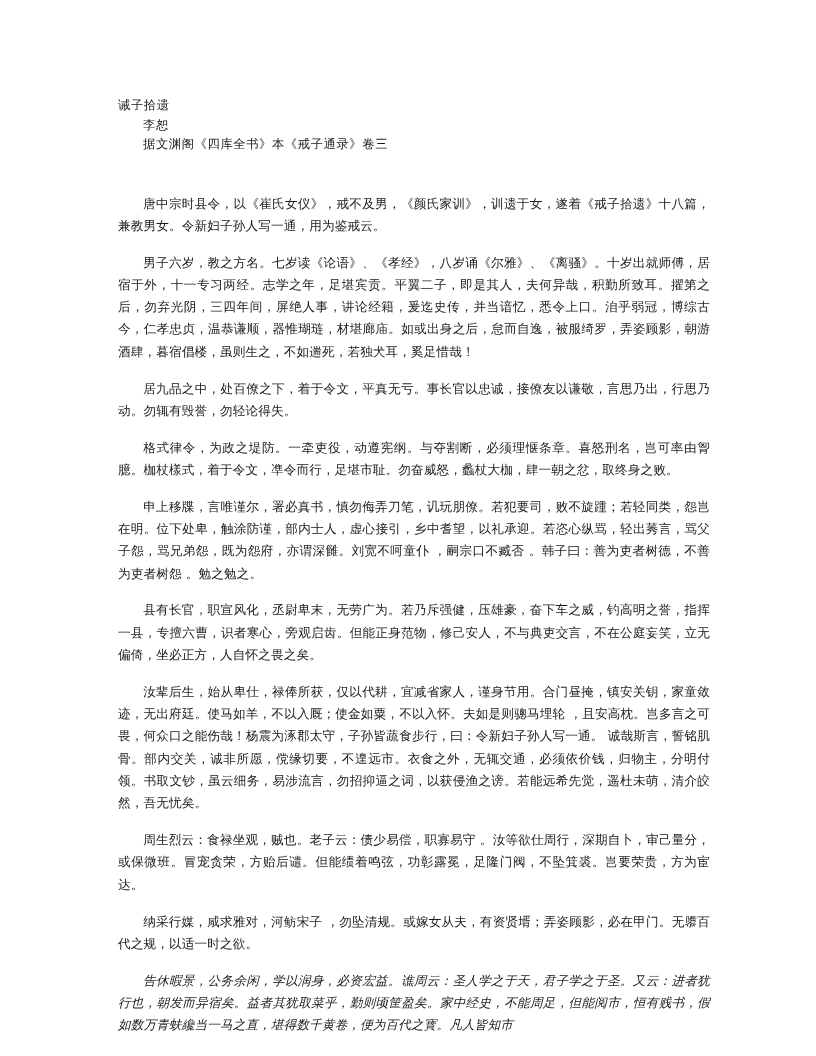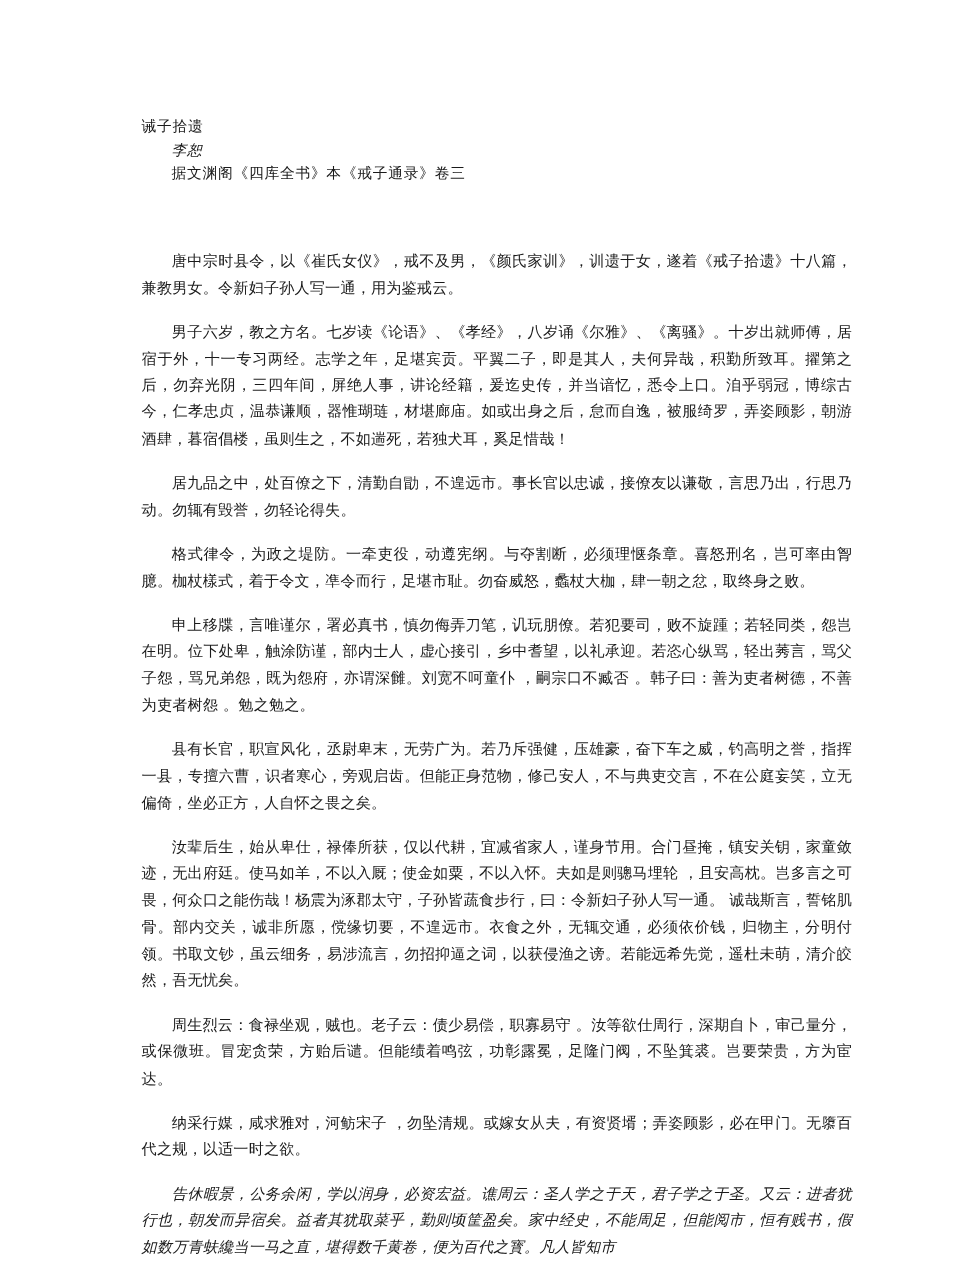--- a/index.html
+++ b/index.html
@@ -30,27 +30,26 @@
     font-size: 12.3px;
     line-height: 19.5px;
     letter-spacing: 0.6px;
     white-space: nowrap;
   }
   .masthead .title-line {
     margin-left: 0;
   }
   .masthead .author-line {
     margin-left: 25px;
-    font-style: italic;
   }
   .masthead .source-line {
     margin-left: 25px;
   }
   .body-block {
-    margin-top: 52px;
+    margin-top: 38px;
   }
   p.para {
     margin: 0 0 14.5px 0;
     font-size: 12.6px;
     line-height: 22.3px;
     text-align: justify;
     text-justify: inter-character;
     text-indent: 2em;
     letter-spacing: 0.15px;
     word-break: break-all;
@@ -69,21 +68,21 @@
 
   <div class="masthead">
     <div class="line title-line">诫子拾遗</div>
     <div class="line author-line">李恕</div>
     <div class="line source-line">据文渊阁《四库全书》本《戒子通录》卷三</div>
   </div>
 
   <div class="body-block">
     <p class="para">唐中宗时县令，以《崔氏女仪》，戒不及男，《颜氏家训》，训遗于女，遂着《戒子拾遗》十八篇，兼教男女。令新妇子孙人写一通，用为鉴戒云。</p>
     <p class="para">男子六岁，教之方名。七岁读《论语》、《孝经》，八岁诵《尔雅》、《离骚》。十岁出就师傅，居宿于外，十一专习两经。志学之年，足堪宾贡。平翼二子，即是其人，夫何异哉，积勤所致耳。擢第之后，勿弃光阴，三四年间，屏绝人事，讲论经籍，爰迄史传，并当谙忆，悉令上口。洎乎弱冠，博综古今，仁孝忠贞，温恭谦顺，器惟瑚琏，材堪廊庙。如或出身之后，怠而自逸，被服绮罗，弄姿顾影，朝游酒肆，暮宿倡楼，虽则生之，不如遄死，若独犬耳，奚足惜哉！</p>
-    <p class="para">居九品之中，处百僚之下，清勤自勖，不遑远市。事长官以忠诚，接僚友以谦敬，言思乃出，行思乃动。勿辄有毁誉，勿轻论得失。</p>
+    <p class="para">居九品之中，处百僚之下，着于令文，平真无亏。事长官以忠诚，接僚友以谦敬，言思乃出，行思乃动。勿辄有毁誉，勿轻论得失。</p>
     <p class="para">格式律令，为政之堤防。一牵吏役，动遵宪纲。与夺割断，必须理惬条章。喜怒刑名，岂可率由胷臆。枷杖樣式，着于令文，凖令而行，足堪市耻。勿奋威怒，蠡杖大枷，肆一朝之忿，取终身之败。</p>
     <p class="para">申上移牒，言唯谨尔，署必真书，慎勿侮弄刀笔，讥玩朋僚。若犯要司，败不旋踵；若轻同类，怨岂在明。位下处卑，触涂防谨，部内士人，虚心接引，乡中耆望，以礼承迎。若恣心纵骂，轻出莠言，骂父子怨，骂兄弟怨，既为怨府，亦谓深雠。刘宽不呵童仆 ，嗣宗口不臧否 。韩子曰：善为吏者树德，不善为吏者树怨 。勉之勉之。</p>
     <p class="para">县有长官，职宣风化，丞尉卑末，无劳广为。若乃斥强健，压雄豪，奋下车之威，钓高明之誉，指挥一县，专擅六曹，识者寒心，旁观启齿。但能正身范物，修己安人，不与典吏交言，不在公庭妄笑，立无偏倚，坐必正方，人自怀之畏之矣。</p>
     <p class="para">汝辈后生，始从卑仕，禄俸所获，仅以代耕，宜减省家人，谨身节用。合门昼掩，镇安关钥，家童敛迹，无出府廷。使马如羊，不以入厩；使金如粟，不以入怀。夫如是则骢马埋轮 ，且安高枕。岂多言之可畏，何众口之能伤哉！杨震为涿郡太守，子孙皆蔬食步行，曰：令新妇子孙人写一通。 诚哉斯言，誓铭肌骨。部内交关，诚非所愿，傥缘切要，不遑远市。衣食之外，无辄交通，必须依价钱，归物主，分明付领。书取文钞，虽云细务，易涉流言，勿招抑逼之词，以获侵渔之谤。若能远希先觉，遥杜未萌，清介皎然，吾无忧矣。</p>
     <p class="para">周生烈云：食禄坐观，贼也。老子云：债少易偿，职寡易守 。汝等欲仕周行，深期自卜，审己量分，或保微班。冒宠贪荣，方贻后谴。但能绩着鸣弦，功彰露冕，足隆门阀，不坠箕裘。岂要荣贵，方为宦达。</p>
     <p class="para">纳采行媒，咸求雅对，河鲂宋子 ，勿坠清规。或嫁女从夫，有资贤壻；弄姿顾影，必在甲门。无隳百代之规，以适一时之欲。</p>
     <p class="para">告休暇景，公务余闲，学以润身，必资宏益。谯周云：圣人学之于天，君子学之于圣。又云：进者犹行也，朝发而异宿矣。益者其犹取菜乎，勤则顷筐盈矣。家中经史，不能周足，但能阅市，恒有贱书，假如数万青蚨纔当一马之直，堪得数千黄卷，便为百代之寳。凡人皆知市</p>
   </div>
 
 </div>

